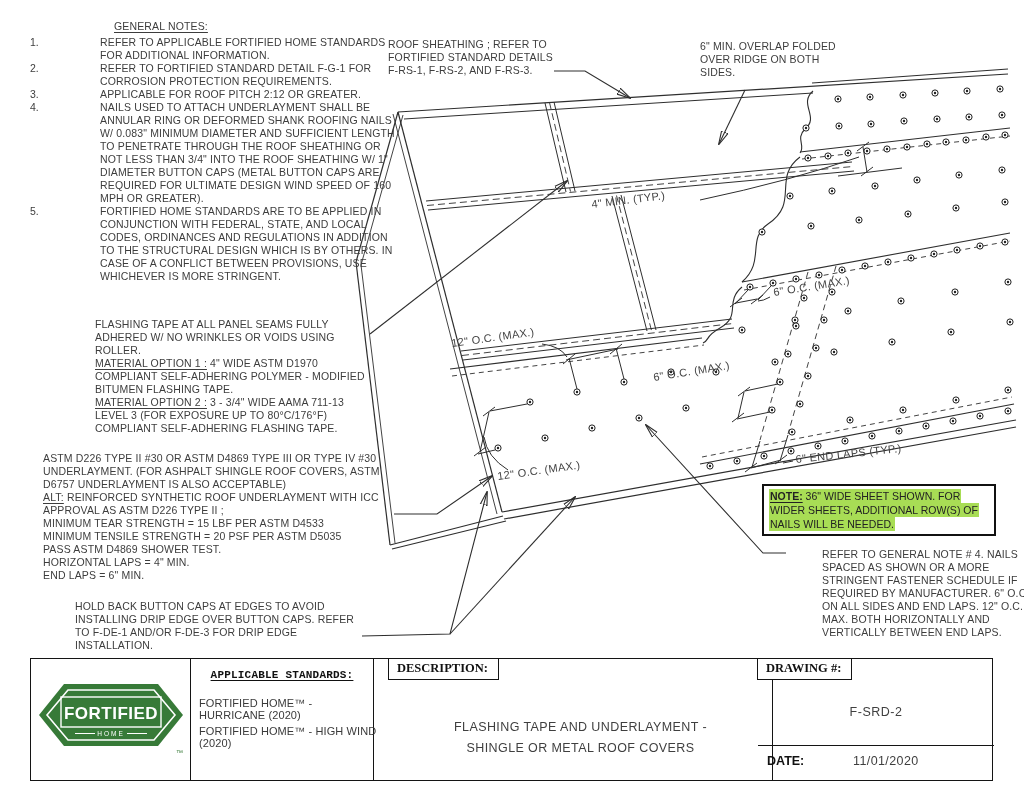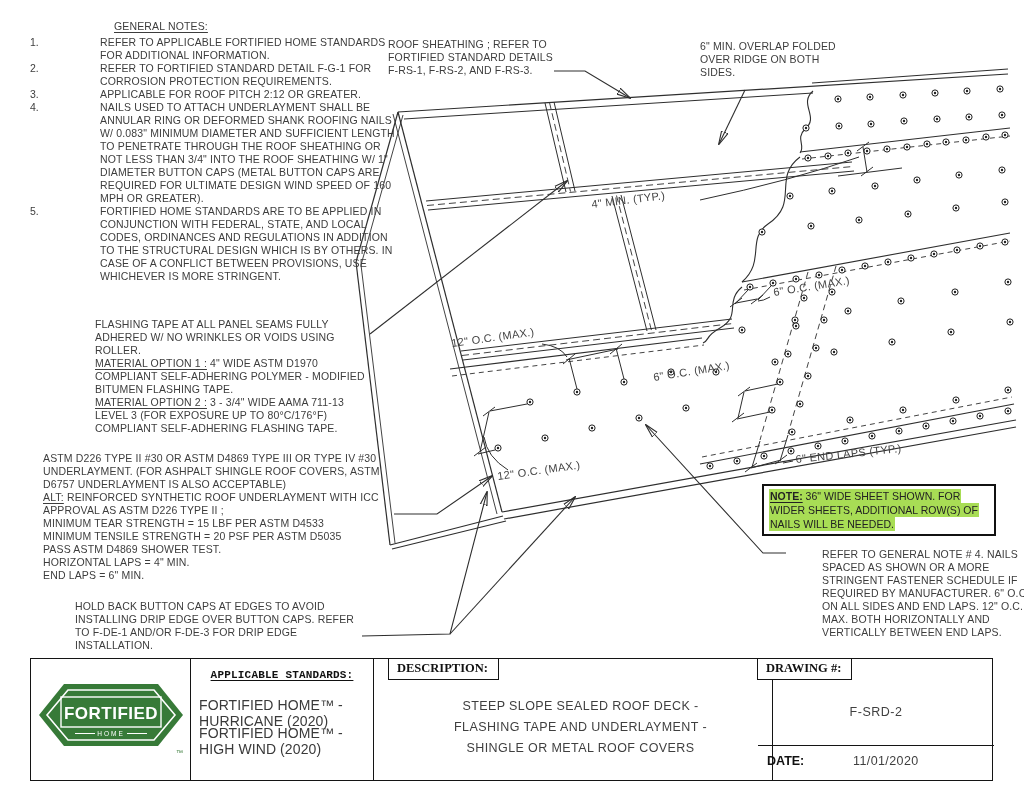--- a/index.html
+++ b/index.html
@@ -28,21 +28,21 @@
   
   #titleblock { position:absolute; left:30px; top:658px; width:963px; height:123px;
     border:1.6px solid #141414; }
   .tb-cell { position:absolute; top:0; height:100%; border-right:1.6px solid #141414; }
   .tb-label-box { position:absolute; top:-1px; left:-1px; border:1.6px solid #141414;
     background:#fff; padding:2px 10px 3px 8px;
     font-family:"Liberation Serif", serif; font-weight:700; font-size:12.5px; color:#111; }
   .std-title { position:absolute; top:10px; width:100%; text-align:center;
     font-family:Liberation Mono, monospace; font-weight:700; font-size:11px; color:#111;
     text-decoration:underline; text-underline-offset:2px; letter-spacing:.2px; }
-  .std-line { position:absolute; left:8px; width:100%; font-size:14px; color:#3a3a3a; letter-spacing:.1px; }
+  .std-line { position:absolute; left:8px; width:100%; font-size:11px; color:#3a3a3a; letter-spacing:.1px; }
   .desc-text { position:absolute; top:37px; width:100%; text-align:center;
     font-size:12.5px; line-height:21px; color:#3f3f3f; letter-spacing:.4px; }
   .drawing-num { position:absolute; top:46px; width:100%; text-align:center;
     font-size:12.5px; color:#3f3f3f; letter-spacing:.5px; }
   .date-row { position:absolute; left:0; bottom:0; width:100%; height:35px;
     border-top:1.6px solid #141414; }
   .date-label { position:absolute; left:9px; top:8px; font-family:Liberation Sans, sans-serif;
     font-weight:700; font-size:12.5px; color:#111; }
   .date-value { position:absolute; left:95px; top:8px; font-size:12.5px; color:#3f3f3f; letter-spacing:.4px; }
 </style>
@@ -349,21 +349,21 @@
 
     <div class="tb-cell" style="left:160px; width:183px;">
       <div class="std-title">APPLICABLE STANDARDS:</div>
       <div class="std-line" style="top:38px;">FORTIFIED HOME™ - HURRICANE (2020)</div>
       <div class="std-line" style="top:66px;">FORTIFIED HOME™ - HIGH WIND (2020)</div>
     </div>
 
     <div class="tb-cell" style="left:343px; width:384px;margin-left:15px;">
       <div class="tb-label-box">DESCRIPTION:</div>
       <div class="desc-text">
-        <span>STEEP SLOPE SEALED ROOF DECK -</span><br>
+        <br>
         <span>FLASHING TAPE AND UNDERLAYMENT -</span><br>
         <span>SHINGLE OR METAL ROOF COVERS</span>
       </div>
     </div>
 
     <div class="tb-cell" style="left:727px; width:236px; border-right:none;">
       <div class="tb-label-box">DRAWING #:</div>
       <div class="drawing-num">F-SRD-2</div>
       <div class="date-row">
         <div class="date-label">DATE:</div>

